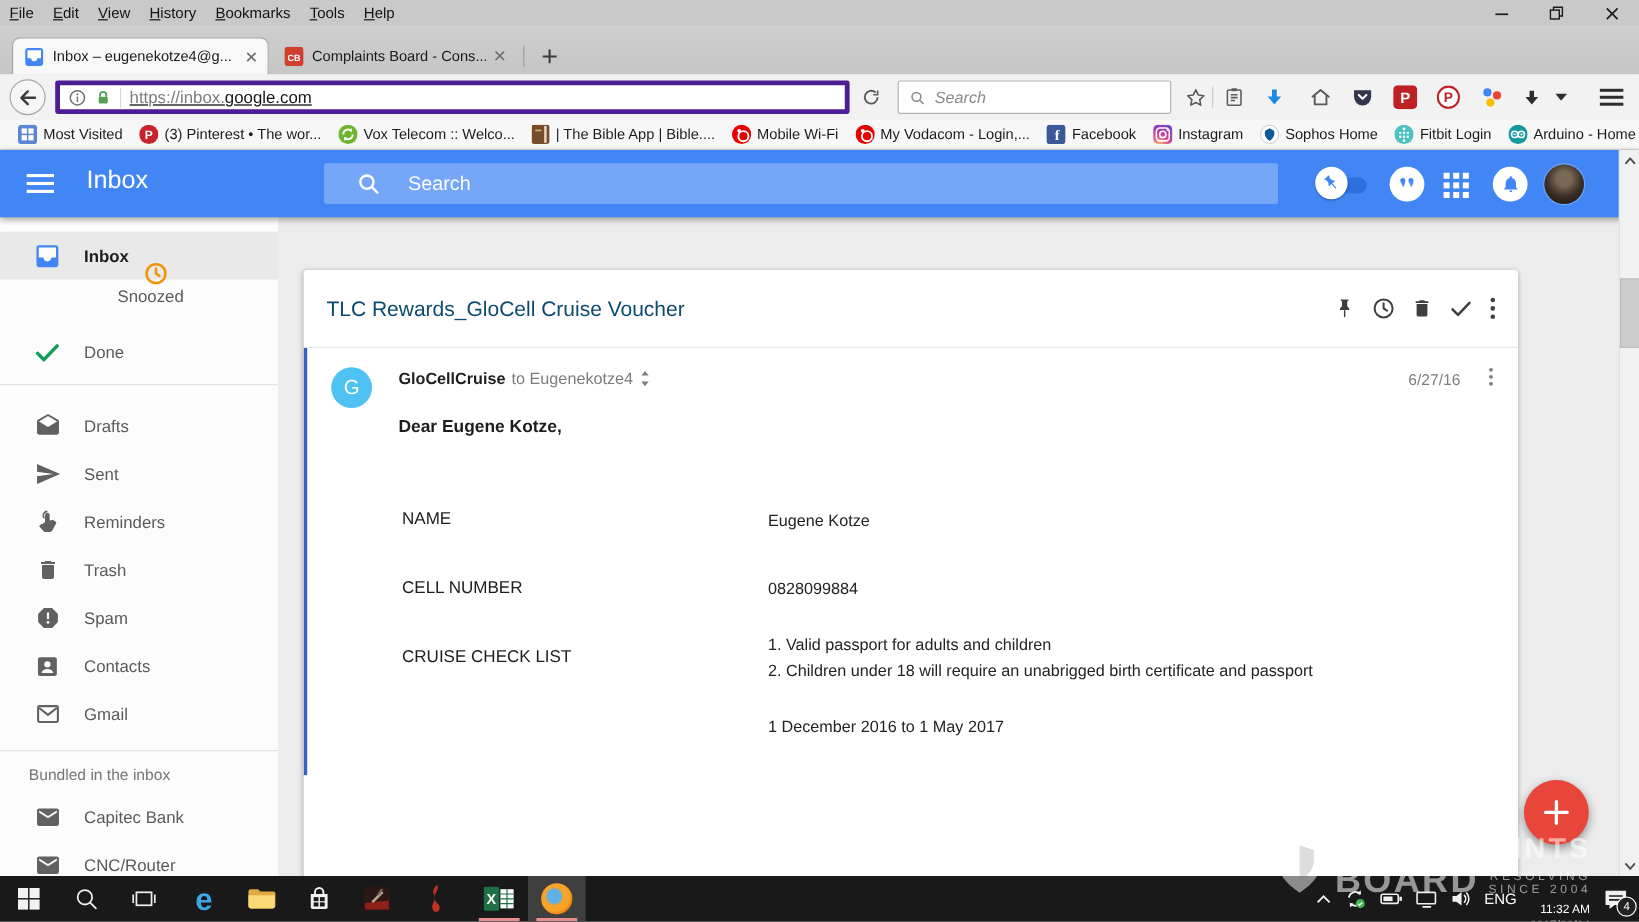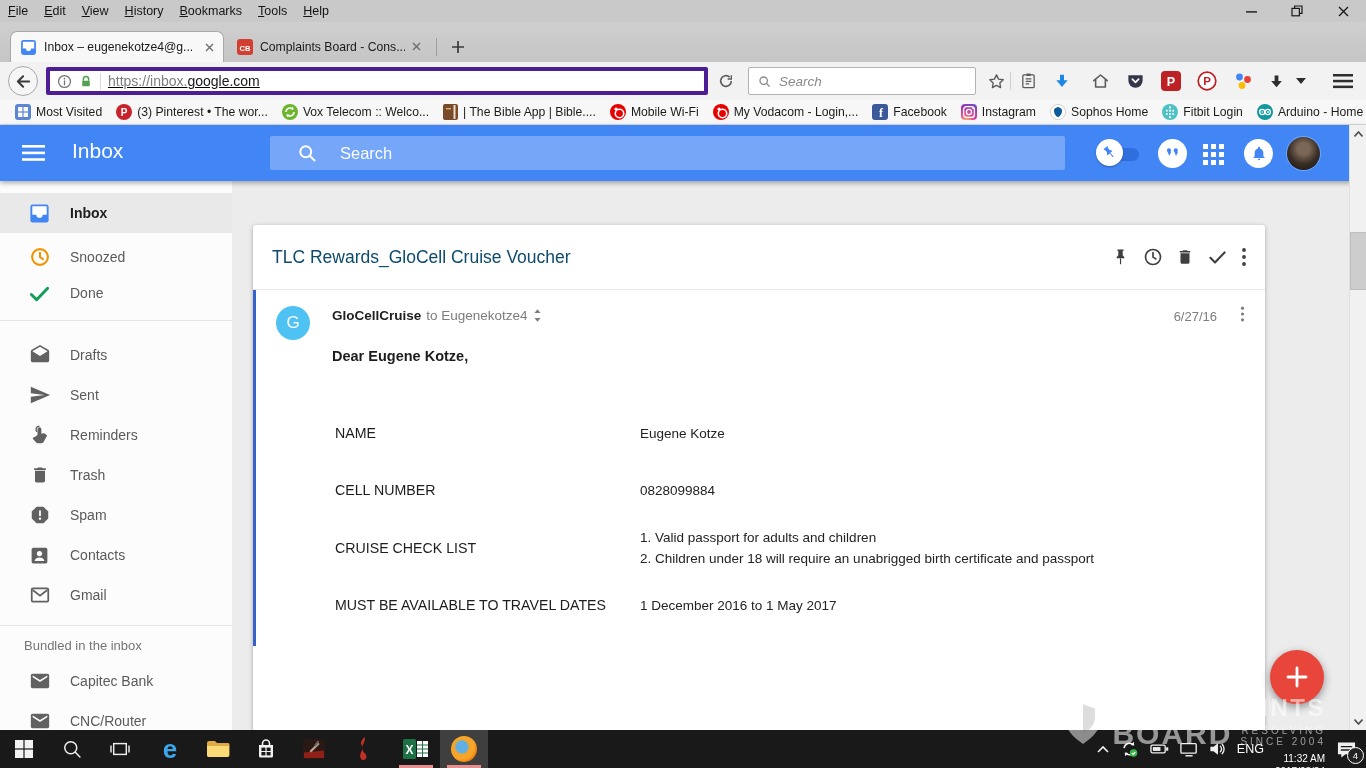--- a/index.html
+++ b/index.html
@@ -461,21 +461,21 @@
   <div class="abs sidebar">
     <div class="side-item active" style="top:12px;">
       <span class="ic">
           <svg width="23" height="23" viewBox="0 0 24 24">
             <rect x="2.5" y="2.5" width="19" height="19" rx="2.5" fill="#4285f4"></rect>
             <path d="M4.5 4.5h15v8.7h-4.2a3.3 3.3 0 0 1-6.6 0H4.5z" fill="#fff"></path>
           </svg>
         </span>
       <span class="lb">Inbox</span>
     </div>
-    <div class="side-item" style="top:56px;">
+    <div class="side-item" style="top:36px;flex-direction:column;">
       <span class="ic">
           <svg width="22" height="22" viewBox="0 0 24 24" fill="none" stroke="#f09300" stroke-width="2.3">
             <circle cx="12" cy="12" r="8.6"></circle>
             <path d="M12 7.4V12l3.2 2.2" stroke-linecap="round"></path>
           </svg>
         </span>
       <span class="lb">Snoozed</span>
     </div>
     <div class="side-item" style="top:92px;">
       <span class="ic">
@@ -614,21 +614,20 @@
       <div class="f-label" style="top:135px;">NAME</div>
       <div class="f-value" style="top:136px;">Eugene Kotze</div>
 
       <div class="f-label" style="top:192px;">CELL NUMBER</div>
       <div class="f-value" style="top:193px;">0828099884</div>
 
       <div class="f-label" style="top:250px;">CRUISE CHECK LIST</div>
       <div class="f-value" style="top:240px;">1. Valid passport for adults and children</div>
       <div class="f-value" style="top:261px;">2. Children under 18 will require an unabrigged birth certificate and passport</div>
 
-      <div class="f-label" style="top:307px;">MUST BE AVAILABLE TO TRAVEL DATES</div>
       <div class="f-value" style="top:308px;">1 December 2016 to 1 May 2017</div>
     </div>
 
   </div>
 
   <div class="abs fab">
     <svg width="26" height="26" stroke="#fff" stroke-width="2.8" stroke-linecap="round">
         <path d="M13 4v18M4 13h18"></path>
       </svg>
   </div>

